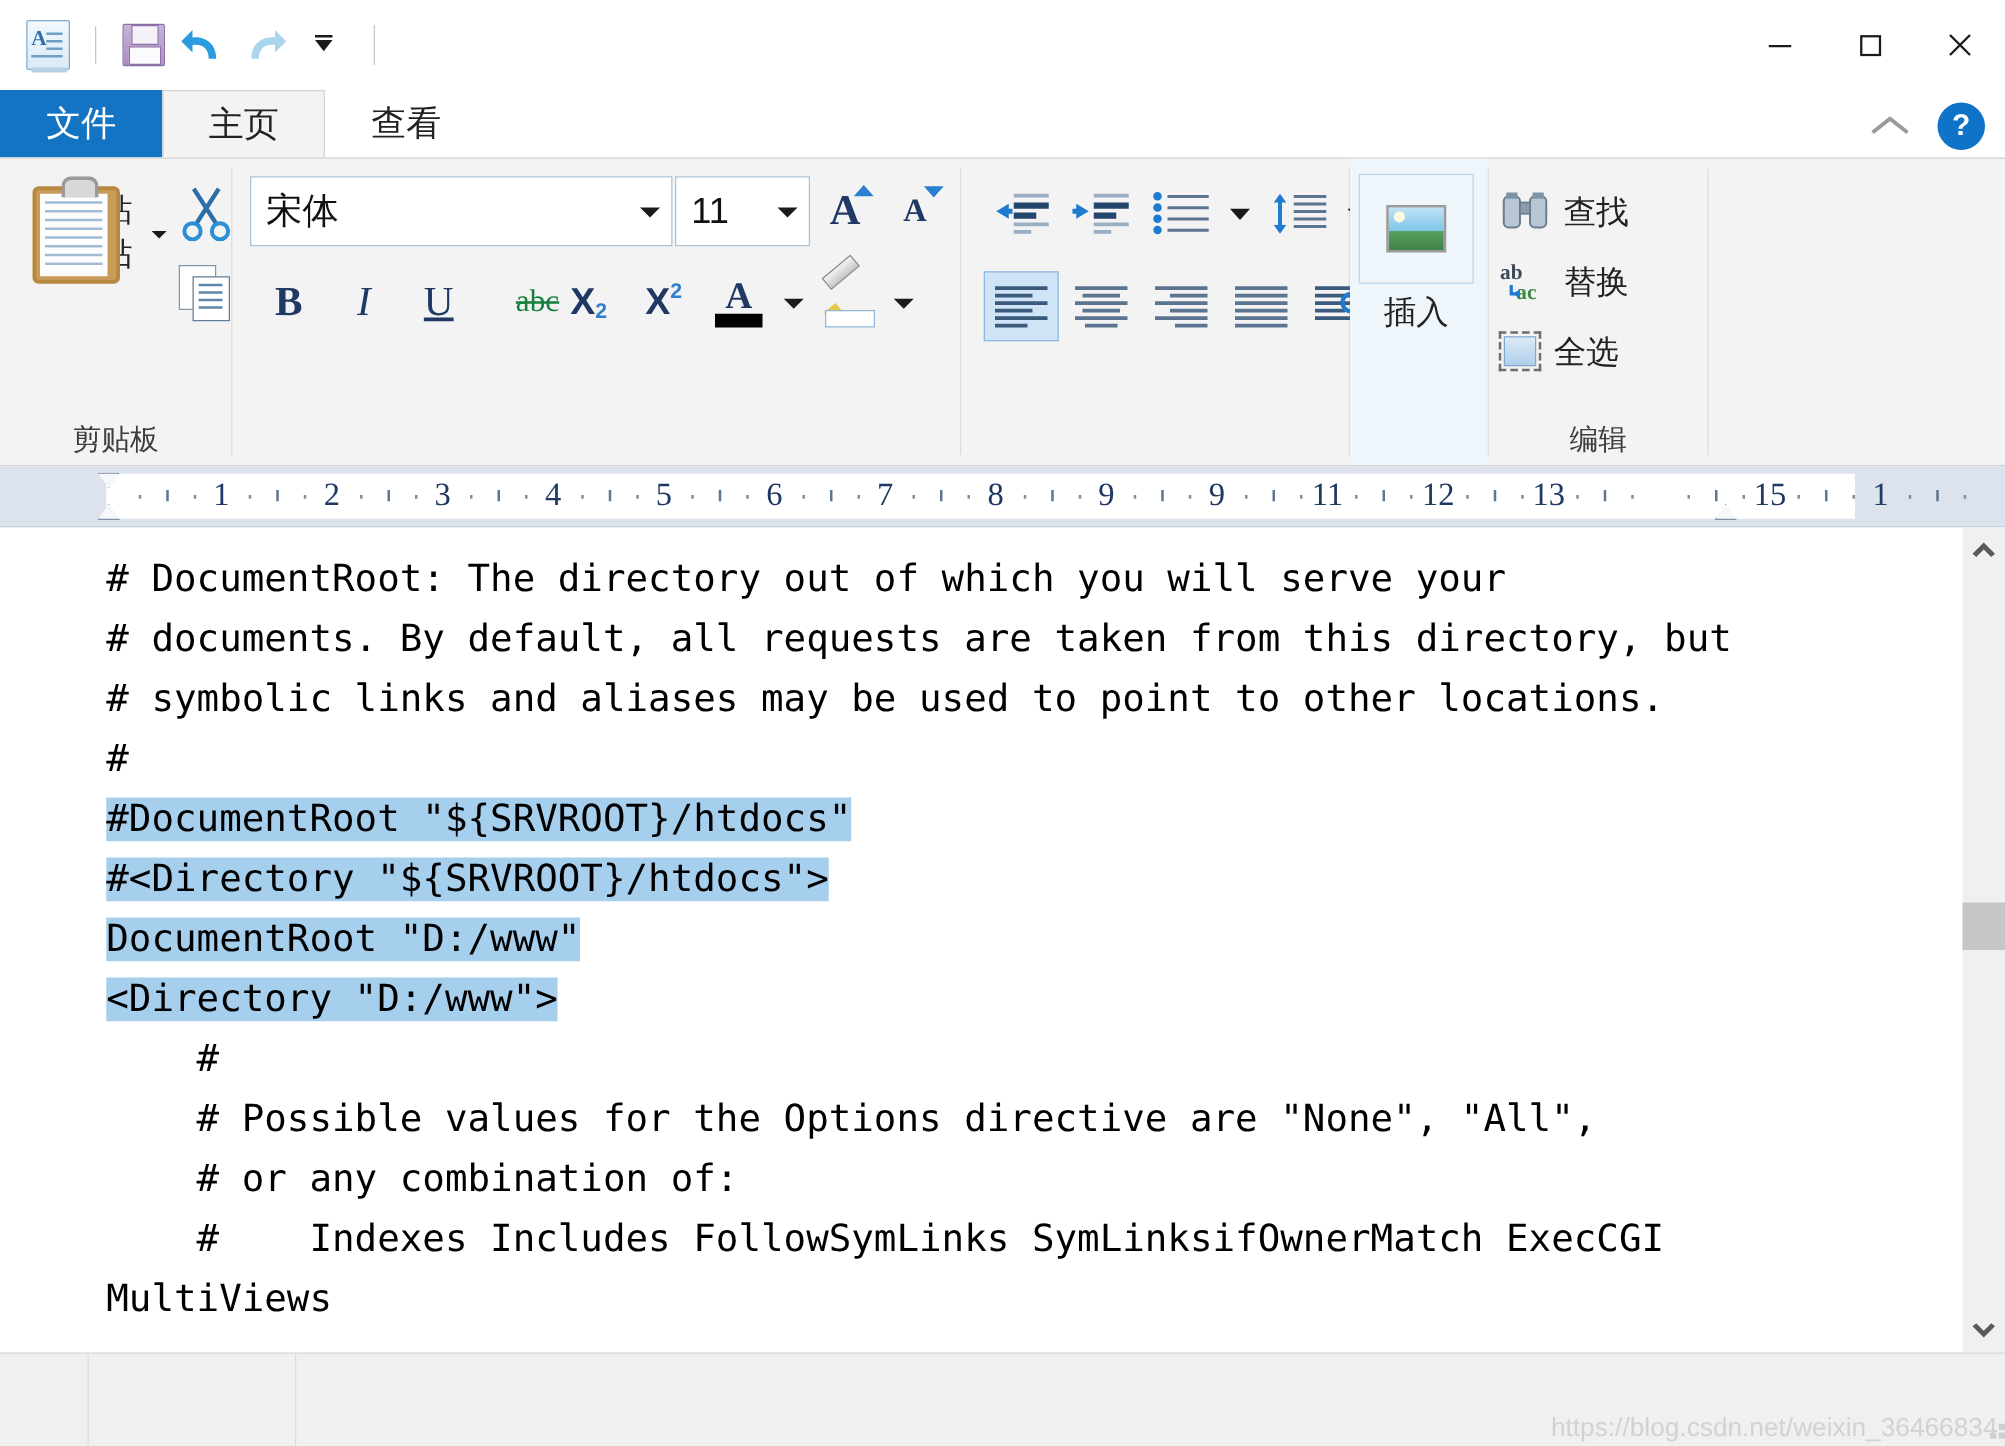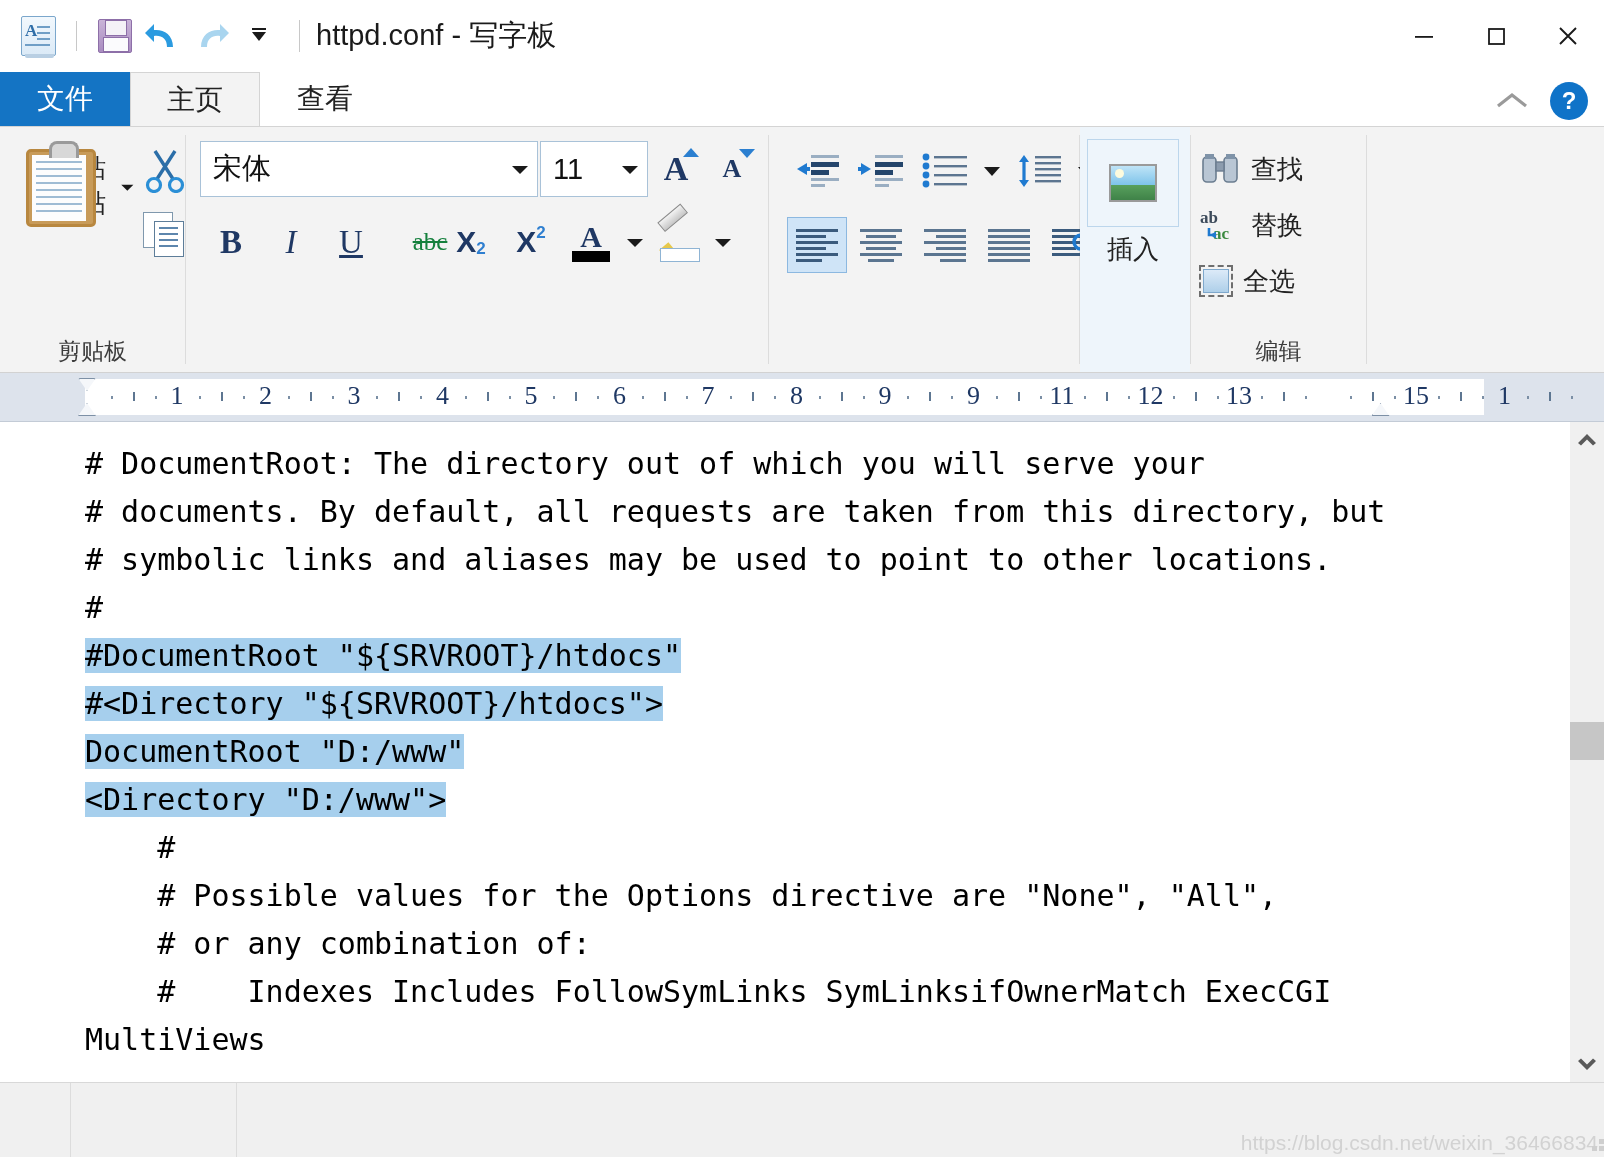--- a/index.html
+++ b/index.html
@@ -191,21 +191,20 @@
             <path d="M10 31 C10 18 20 13 29 14 L29 8 L38 17 L29 26 L29 20 C22 19 16 22 16 31 Z" fill="#a9d5ef"></path>
           </svg>
       </div>
       <div class="icon-btn">
         <svg width="24" height="24" viewBox="0 0 24 24">
             <path d="M5 8 L19 8 L12 17 Z" fill="#1a1a1a"></path>
             <rect x="5" y="4" width="14" height="2" fill="#1a1a1a"></rect>
           </svg>
       </div>
       <div class="title-sep"></div>
-      <div class="title-text">httpd.conf - 写字板</div>
     </div>
     <div class="wincontrols">
       <div class="wc">
         <svg width="28" height="28" viewBox="0 0 28 28">
             <rect x="5" y="14" width="18" height="1.8" fill="#1a1a1a"></rect>
           </svg>
       </div>
       <div class="wc">
         <svg width="28" height="28" viewBox="0 0 28 28">
             <rect x="7" y="7" width="15" height="15" fill="none" stroke="#1a1a1a" stroke-width="1.8"></rect>

